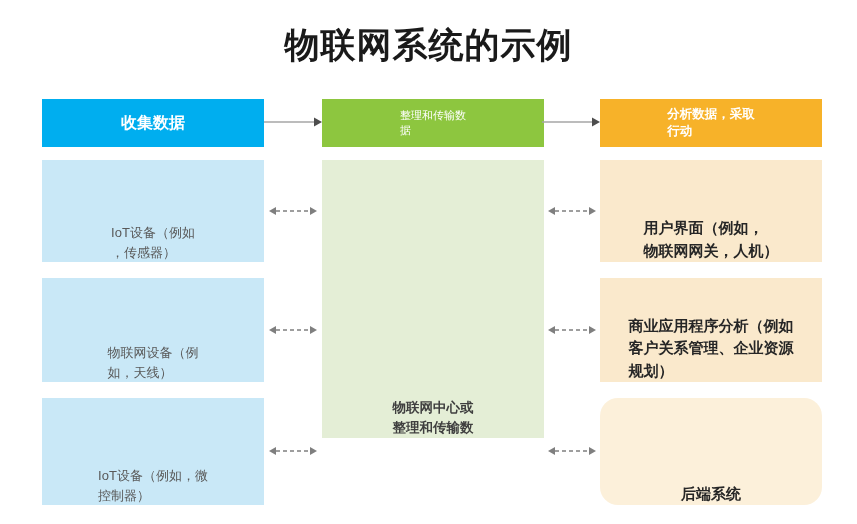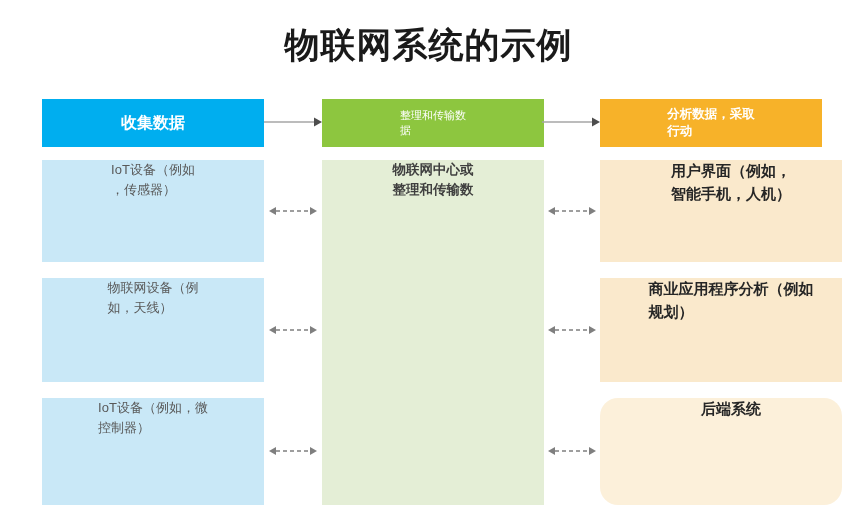--- a/index.html
+++ b/index.html
@@ -24,33 +24,33 @@
     color:#ffffff;
   }
   .hdr .txt { text-align:left; line-height:1.35; }
   .hdr1 { left:42px;  background:var(--header_blue);   font-size:16px;   font-weight:700; }
   .hdr2 { left:322px; background:var(--header_green);  font-size:11px; font-weight:400; }
   .hdr3 { left:600px; background:var(--header_orange); font-size:12.5px; font-weight:700; }
   .hdr1 .txt { text-align:left; }
 
   .box {
     position:absolute; width:222px;
-    display:flex; align-items:flex-start; justify-content:center;
+    display:flex; align-items:flex-end; justify-content:center;
   }
   .box .txt { text-align:left; line-height:1.5; }
   .ln { display:block; }
 
   .col1 { left:42px;  background:var(--light_blue);  color:#595959; font-size:13px; }
   .col2 { left:322px; background:var(--light_green); color:#3f3f3f; font-size:13.5px; font-weight:700; }
-  .col3 { left:600px; background:var(--cream);       color:#262626; font-size:15px;  font-weight:700;padding-left:20px; }
+  .col3 { left:600px; background:var(--cream);       color:#262626; font-size:15px;  font-weight:700; }
 
   .row1 { top:160px; height:102px; }
   .row2 { top:278px; height:104px; }
   .row3 { top:398px; height:107px; }
-  .tall { top:160px; height:345px; }
+  .tall { top:160px; height:278px; }
   .box.lighter { background:var(--cream_light);border-radius:18px; }
   .center-txt .txt { text-align:center; }
 
   .arrow { position:absolute; }
 </style>
 </head>
 <body>
 
 <div class="stage">
 
@@ -105,26 +105,27 @@
   <div class="box col2 tall">
     <div class="txt">
       <span class="ln">物联网中心或</span>
       <span class="ln">整理和传输数</span>
     </div>
   </div>
 
   <div class="box col3 row1">
     <div class="txt">
       <span class="ln">用户界面（例如，</span>
-      <span class="ln">智能手机，人机）</span>
+      <span class="ln">物联网网关，人机）</span>
     </div>
   </div>
   <div class="box col3 row2">
     <div class="txt">
       <span class="ln">商业应用程序分析（例如</span>
+      <span class="ln">客户关系管理、企业资源</span>
       <span class="ln">规划）</span>
     </div>
   </div>
   <div class="box col3 row3 lighter center-txt">
     <div class="txt">
       <span class="ln">后端系统</span>
     </div>
   </div>
 
   <svg class="arrow" style="left:269px; top:206px;" width="48" height="10" viewBox="0 0 48 10">

